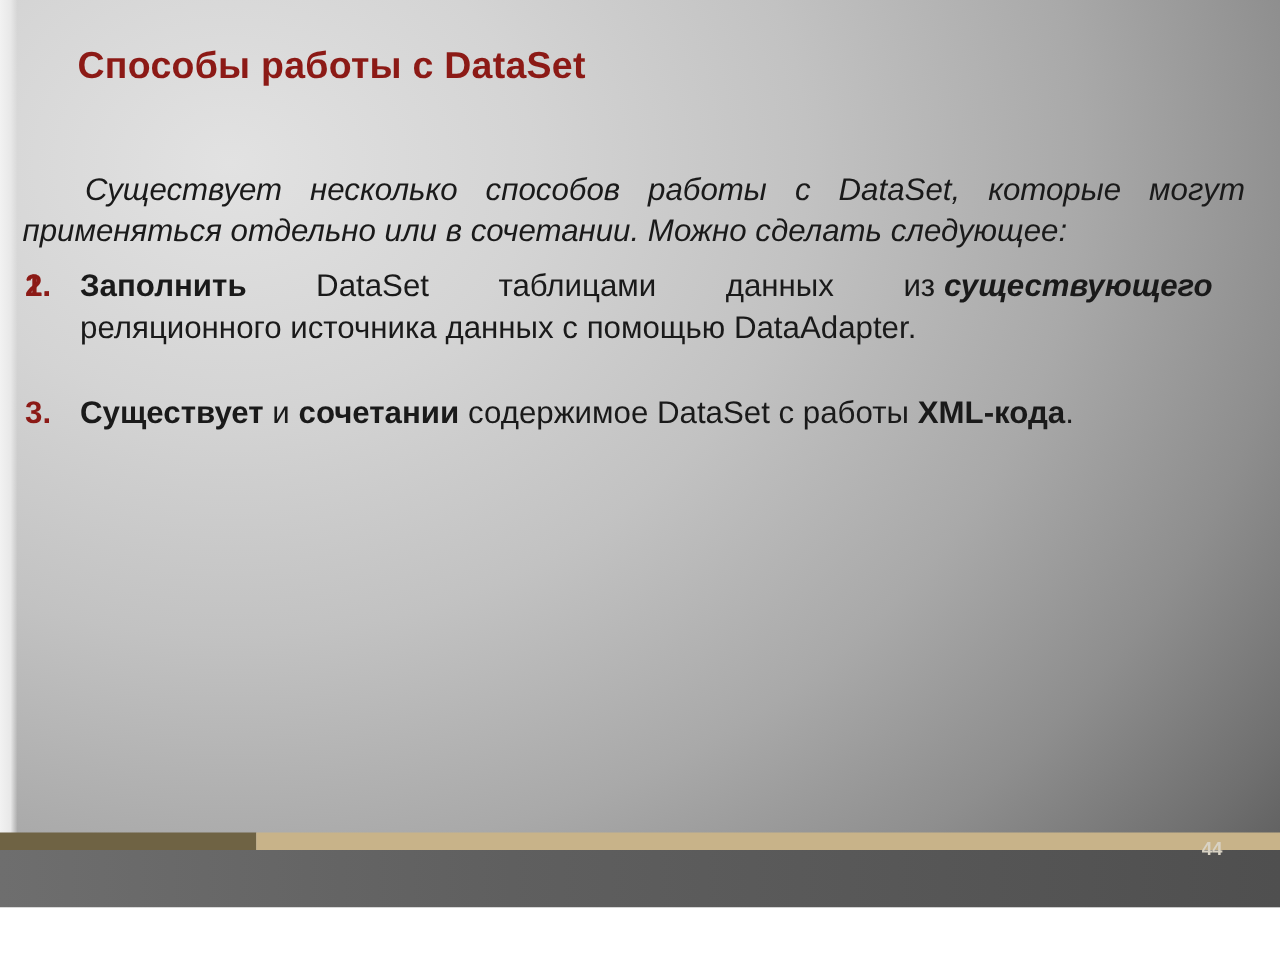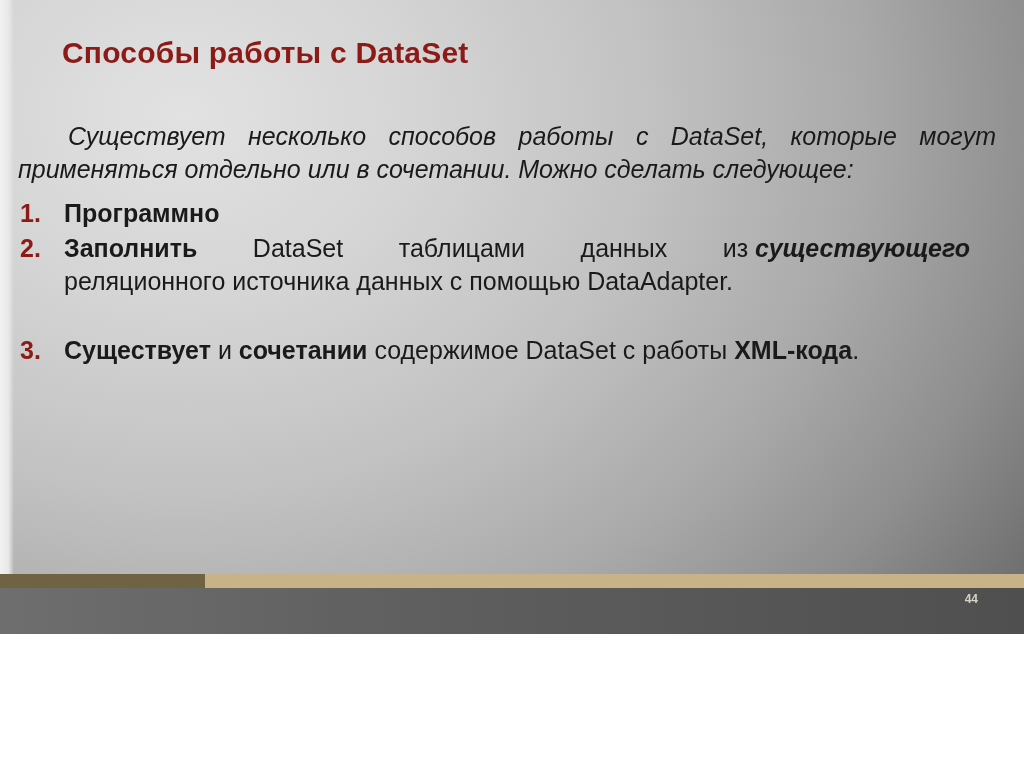--- a/index.html
+++ b/index.html
@@ -3,21 +3,21 @@
 <meta charset="utf-8">
 <style>
   html, body {
     margin: 0;
     padding: 0;
     background: #ffffff;
   }
   #slide {
     position: relative;
     width: 1024px;
-    height: 634px;
+    height: 726px;
     overflow: hidden;
     font-family: "Liberation Sans", sans-serif;
     background:
       radial-gradient(ellipse 1100px 900px at 18% 18%, #e2e2e2 0%, #d4d4d4 22%, #c2c2c2 42%, #a9a9a9 62%, #8e8e8e 78%, #6f6f6f 92%, #5a5a5a 100%);
   }
   
   #slide::before {
     content: "";
     position: absolute;
     left: 0; top: 0; bottom: 0;
@@ -31,21 +31,21 @@
     top: 36px;
     font-size: 30px;
     font-weight: bold;
     color: #8c1a16;
     letter-spacing: 0.2px;
   }
   .content {
     position: absolute;
     left: 18px;
     right: 20px;
-    top: 120px;
+    top: 136px;
   }
   .para {
     font-size: 25px;
     font-style: italic;
     color: #1a1a1a;
     text-align: justify;
     text-justify: inter-word;
     line-height: 1.33;
     margin: 0 0 10px 0;
     padding: 0 8px 0 0;
@@ -109,41 +109,40 @@
     position: absolute;
     left: 0;
     right: 0;
     bottom: 0;
     height: 46px;
     background: linear-gradient(to right, #6e6e6e 0%, #5f5f5f 40%, #4f4f4f 100%);
   }
   .page-num {
     position: absolute;
     right: 46px;
-    bottom: 28px;
-    font-size: 12px;
+    bottom: 38px;
+    font-size: 15px;
     color: #d8d2c4;
     font-weight: bold;
   }
 </style>
 </head>
 <body>
 
 <div id="slide">
 
   <div class="title">Способы работы с DataSet</div>
 
   <div class="content">
 
     <p class="para"><span class="indent"></span><span>Существует несколько способов работы с DataSet, которые могут применяться отдельно или в сочетании. Можно сделать следующее:</span></p>
 
     <ol class="list">
 
       <li>
-        <b>Программно</b>
       </li>
 
       <li>
         <span class="just"><b>Заполнить</b>&nbsp;&nbsp;&nbsp;&nbsp;&nbsp;&nbsp;&nbsp;&nbsp;<span>DataSet</span>&nbsp;&nbsp;&nbsp;&nbsp;&nbsp;&nbsp;&nbsp;&nbsp;<span>таблицами</span>&nbsp;&nbsp;&nbsp;&nbsp;&nbsp;&nbsp;&nbsp;&nbsp;<span>данных</span>&nbsp;&nbsp;&nbsp;&nbsp;&nbsp;&nbsp;&nbsp;&nbsp;<span>из</span> <i class="bi">существующего</i> <span>реляционного источника данных с помощью DataAdapter.</span></span>
       </li>
 
       <li>
         <span class="just"><b>Существует</b> <span>и</span> <b>сочетании</b> <span>содержимое DataSet с работы</span> <b>XML-кода</b><span>.</span></span>
       </li>
 

